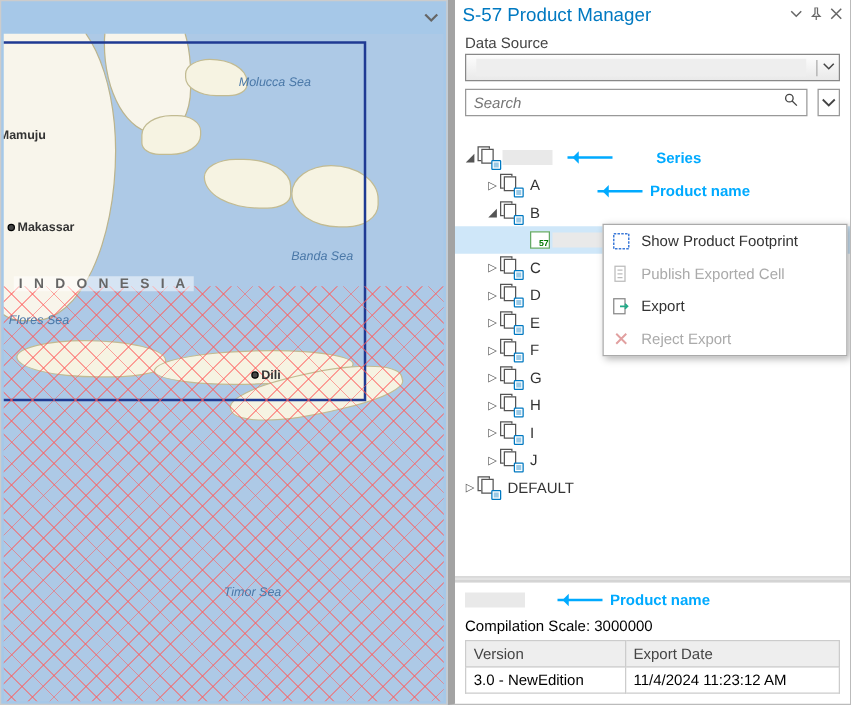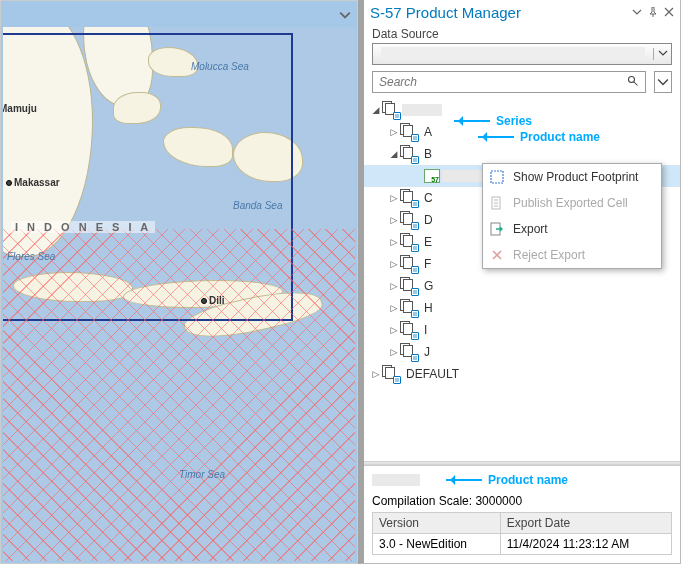--- a/index.html
+++ b/index.html
@@ -19,21 +19,21 @@
   .city-dot { width: 6px; height: 6px; border-radius: 50%; background: #444; border:1px solid #000; display:inline-block; vertical-align:middle; margin-right:2px; }
   .panel { flex: 1; height: 100%; border-left: 6px solid #a3a3a3; background: #fff; border-right: 1px solid #bbb; border-bottom: 1px solid #bbb; display:flex; flex-direction:column; overflow:hidden;}
   .panel-header { display:flex; align-items:center; padding:4px 6px; color:#0079c1; font-size:15px; }
   .panel-header .title { flex:1; }
   .panel-header .hdr-icon { margin-left:6px; color:#666; font-size:10px;}
   .panel-header .hdr-icon svg { width:10px; height:10px; }
   .ds { padding:2px 8px; font-size:12px; color:#444;}
   .ds-combo { margin:0 8px 6px 8px; height:22px; border:1px solid #888; background: linear-gradient(#fdfdfd,#e9e9e9); display:flex; align-items:center;}
   .ds-combo .sel { flex:1; background:#eee; height:14px; margin:0 8px;}
   .ds-combo .arrow { width:18px; border-left:1px solid #aaa; text-align:center; font-size:10px;}
-  .searchrow { margin:0 8px 4px 8px; display:flex; gap:8px;}
+  .searchrow { margin:0 8px 20px 8px; display:flex; gap:8px;}
   .searchbox { flex:1; height:22px; border:1px solid #999; display:flex; align-items:center; position:relative;}
   .searchbox input { flex:1; border:none; outline:none; padding:0 6px; font-size:12px; font-style:italic; color:#999; background:transparent;}
   .searchbox .mag { padding:0 6px; }
   .searchbox .mag svg, .searchrow .dd svg { width:12px; height:12px; fill:#444;}
   .searchrow .dd { width:18px; border:1px solid #999; display:flex; align-items:center; justify-content:center;}
   .tree { flex:1; overflow:auto; font-size:12px; color:#333; padding:2px 0; position:relative;}
   .row { display:flex; align-items:center; height:22px; white-space:nowrap; position:relative;}
   .row .indent { display:inline-block;}
   .caret { width:12px; text-align:center; color:#555; font-size:9px;}
   .caret.empty { visibility:hidden;}
@@ -44,21 +44,21 @@
   .stack .badge { position:absolute; right:-1px; bottom:-2px; width:8px; height:8px; border:1px solid #0079c1; background:#fff; border-radius:1px;}
   .stack .badge::after{content:"";position:absolute;inset:1px;background:#0079c1;opacity:.4;}
   .s57ico { width:16px; height:14px; display:inline-block; border:1px solid #6a6; background:#fff; position:relative; margin-right:2px;}
   .s57ico::after{content:"57"; position:absolute; font-size:7px; bottom:-1px; right:0; color:#070; font-weight:bold;}
   .label { padding:0 4px;}
   .row.selected { background:#cfe7f9; }
   .redact { display:inline-block; height:12px; background:#e9e9e9; vertical-align:middle;}
   .annot { position:absolute; color:#00aaff; font-weight:bold; font-size:12px; display:flex; align-items:center; pointer-events:none;}
   .annot .arrowline { width:36px; height:2px; background:#00aaff; position:relative; margin-right:6px;}
   .annot .arrowline::before { content:""; position:absolute; left:-1px; top:-4px; border:5px solid transparent; border-right-color:#00aaff;}
-  .context { position:absolute; left:118px; top:66px; width:180px; background:#fff; border:1px solid #aaa; box-shadow:2px 2px 6px rgba(0,0,0,.3); z-index:20;}
+  .context { position:absolute; left:118px; top:66px; width:196px; background:#fff; border:1px solid #aaa; box-shadow:2px 2px 6px rgba(0,0,0,.3); z-index:20;}
   .context .mi { display:flex; align-items:center; height:26px; font-size:12px; padding:0 6px; gap:8px;}
   .context .mi.disabled { color:#aaa;}
   .context .mi .mico { width:16px; height:16px; display:flex; align-items:center; justify-content:center;}
   .context .mi .mico svg { width:14px; height:14px;}
   .divider { height:4px; background:#e3e3e3; border-top:1px solid #d4d4d4; border-bottom:1px solid #d4d4d4;}
   .bottom { border-top:1px solid #ccc; padding:4px 8px 0 8px; font-size:12px;}
   .bottom .det-title { display:flex; align-items:center; height:20px;}
   .bottom .scale { padding:4px 0;}
   .proptable { width:calc(100% - 0px); border-collapse:collapse; font-size:12px; margin-bottom:8px;}
   .proptable th, .proptable td { border:1px solid #ccc; padding:3px 6px; text-align:left;}
@@ -268,21 +268,21 @@
       <span class="indent" style="width:6px;"></span>
       <span class="caret">▷</span>
       <span class="stack">
           <span class="pg"></span>
           <span class="pg"></span>
           <span class="badge"></span>
         </span>
       <span class="label">DEFAULT</span>
     </div>
 
-    <div class="annot" style="left:90px; top:17px;">
+    <div class="annot" style="left:90px; top:6px;gap:29px;">
         <span class="arrowline"></span>
         <span>Series</span>
       </div>
     <div class="annot" style="left:114px; top:33px;">
         <span class="arrowline"></span>
         <span>Product name</span>
       </div>
 
     <div class="context">
       <div class="mi">

